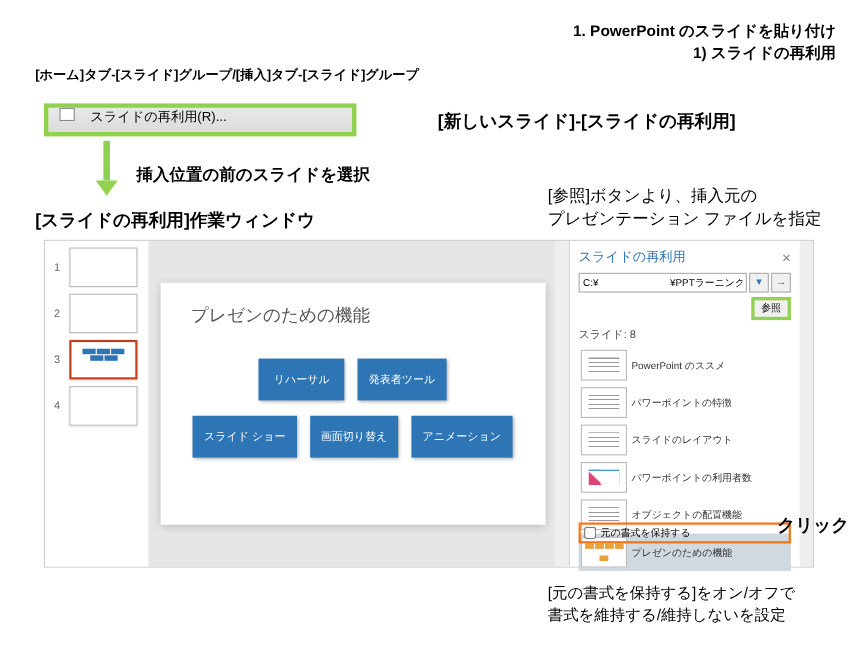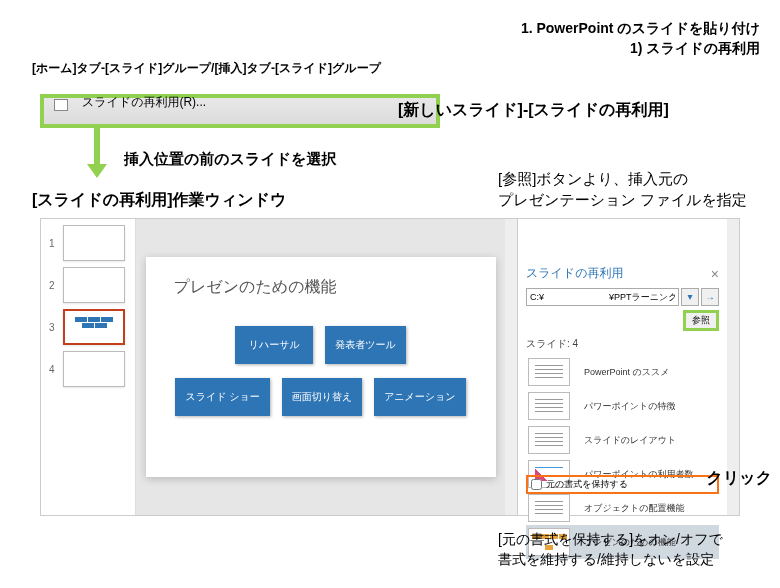--- a/index.html
+++ b/index.html
@@ -3,21 +3,21 @@
 <meta charset="utf-8">
 <style>
   * { box-sizing: border-box; margin: 0; padding: 0; }
   body { font-family: "Meiryo", "Yu Gothic", sans-serif; width: 780px; height: 588px; background: #fff; position: relative; font-size: 13px; }
   
   .top-labels { position: absolute; top: 20px; right: 20px; text-align: right; font-weight: bold; font-size: 14px; }
   .top-labels .l1 { margin-bottom: 2px; }
   
   .path-label { position: absolute; top: 60px; left: 32px; font-weight: bold; font-size: 12px; }
   
-  .menu-item-box { position: absolute; top: 94px; left: 40px; width: 400px; height: 30px; border: 4px solid #92d050; background: linear-gradient(#e8e8e8,#dcdcdc); display: flex; align-items: flex-end; padding: 13px 10px; font-size: 12px; }
+  .menu-item-box { position: absolute; top: 94px; left: 40px; width: 284px; height: 30px; border: 4px solid #92d050; background: linear-gradient(#e8e8e8,#dcdcdc); display: flex; align-items: flex-start; padding: 0 10px; font-size: 12px; }
   .menu-item-box .icon { width: 14px; height: 12px; border: 1px solid #888; background: #fff; margin-right: 14px; }
   
   .new-slide-label { position: absolute; top: 100px; left: 398px; font-weight: bold; font-size: 16px; }
   
   .arrow-down { position: absolute; top: 128px; left: 94px; }
   .arrow-down .line { width: 6px; height: 36px; background: #92d050; }
   .arrow-down .head { width: 0; height: 0; border-left: 10px solid transparent; border-right: 10px solid transparent; border-top: 14px solid #92d050; margin-left: -7px; }
   
   .select-label { position: absolute; top: 150px; left: 124px; font-size: 15px; font-weight: bold; }
   
@@ -35,32 +35,32 @@
   .thumb-row.selected .th-content { display: flex; flex-wrap: wrap; padding: 6px 4px; gap: 1px; justify-content: center; }
   .thumb-row.selected .th-content div { width: 12px; height: 5px; background: #2e75b6; }
   
   .editor { flex: 1; background: #e6e6e6; display: flex; align-items: center; justify-content: center; position: relative; }
   .slide-canvas { width: 350px; height: 220px; background: #fff; box-shadow: 0 2px 8px rgba(0,0,0,0.2); padding: 20px 20px; }
   .slide-title { font-size: 16px; color: #555; margin-bottom: 28px; margin-left: 8px; font-weight: 300; }
   .tile-row { display: flex; justify-content: center; gap: 12px; margin-bottom: 14px; }
   .tile { background: #2e75b6; color: #fff; font-size: 10px; padding: 12px 10px; min-width: 78px; text-align: center; box-shadow: 1px 1px 3px rgba(0,0,0,0.3); }
   
   .reuse-pane { width: 210px; background: #fff; border-left: 1px solid #ccc; font-size: 10px; padding: 6px 8px; position: relative; }
-  .reuse-header { display: flex; justify-content: space-between; align-items: center; color: #2e75b6; font-size: 12px; margin-bottom: 6px; margin-top: 40px; }
+  .reuse-header { display: flex; justify-content: space-between; align-items: center; color: #2e75b6; font-size: 12px; margin-bottom: 6px; }
   .reuse-header .close { color: #888; font-size: 14px; cursor: pointer; }
   .reuse-label { font-size: 10px; color: #444; }
   .path-row { display: flex; gap: 2px; margin-bottom: 4px; margin-top: 2px; }
   .path-input { flex: 1; border: 1px solid #aaa; height: 18px; font-size: 9px; padding: 0 3px; background: #fff; }
   .path-btn { width: 18px; height: 18px; border: 1px solid #aaa; background: #f0f0f0; font-size: 10px; color: #2e75b6; line-height: 16px; text-align: center; }
   .browse-btn-row { text-align: right; margin-bottom: 6px; }
   .browse-btn { border: 3px solid #92d050; background: #f0f0f0; font-size: 9px; padding: 1px 6px; }
   .count-label { font-size: 10px; color: #444; margin-bottom: 4px; }
   
   .reuse-list { }
-  .reuse-item { display: flex; align-items: center; gap: 14px; padding: 3px 2px; cursor: pointer; }
+  .reuse-item { display: flex; align-items: center; gap: 4px; padding: 3px 2px; cursor: pointer; }
   .reuse-item.hover { background: #d0d8e0; }
   .reuse-item .mini { width: 42px; height: 28px; background: #fff; border: 1px solid #bbb; display: flex; flex-wrap: wrap; align-items: center; justify-content: center; gap: 1px; padding: 2px; }
   .reuse-item .mini.lines::before { content: ""; display: block; width: 80%; height: 60%; background: repeating-linear-gradient(#999 0 1px, transparent 1px 4px); }
   .reuse-item .mini.chart::before { content: ""; display: block; width: 80%; height: 60%; background: linear-gradient(45deg, #d47 0 30%, transparent 30%), linear-gradient(#49d 0 1px, transparent 1px 3px); }
   .reuse-item .mini.tiles div { width: 8px; height: 5px; background: #e8a33d; }
   .reuse-item .lbl { font-size: 9px; color: #333; }
   
   .keep-format-row { position: absolute; bottom: 21px; left: 8px; right: 8px; display: flex; align-items: center; gap: 4px; border: 2px solid #f97316; padding: 1px 3px; }
   .keep-format-row input { width: 11px; height: 11px; }
   .keep-format-row label { font-size: 9px; }
@@ -152,21 +152,21 @@
       <span class="close">×</span>
     </div>
     <div class="path-row">
       <input class="path-input" value="C:¥                          ¥PPTラーニング¥Pl" style="">
       <div class="path-btn">▾</div>
       <div class="path-btn">→</div>
     </div>
     <div class="browse-btn-row">
       <button class="browse-btn">参照</button>
     </div>
-    <div class="count-label">スライド: 4</div>
+    <div class="count-label">スライド: 8</div>
     <div class="reuse-list">
       <div class="reuse-item">
         <div class="mini lines"></div>
         <span class="lbl">PowerPoint のススメ</span>
       </div>
       <div class="reuse-item">
         <div class="mini lines"></div>
         <span class="lbl">パワーポイントの特徴</span>
       </div>
       <div class="reuse-item">

